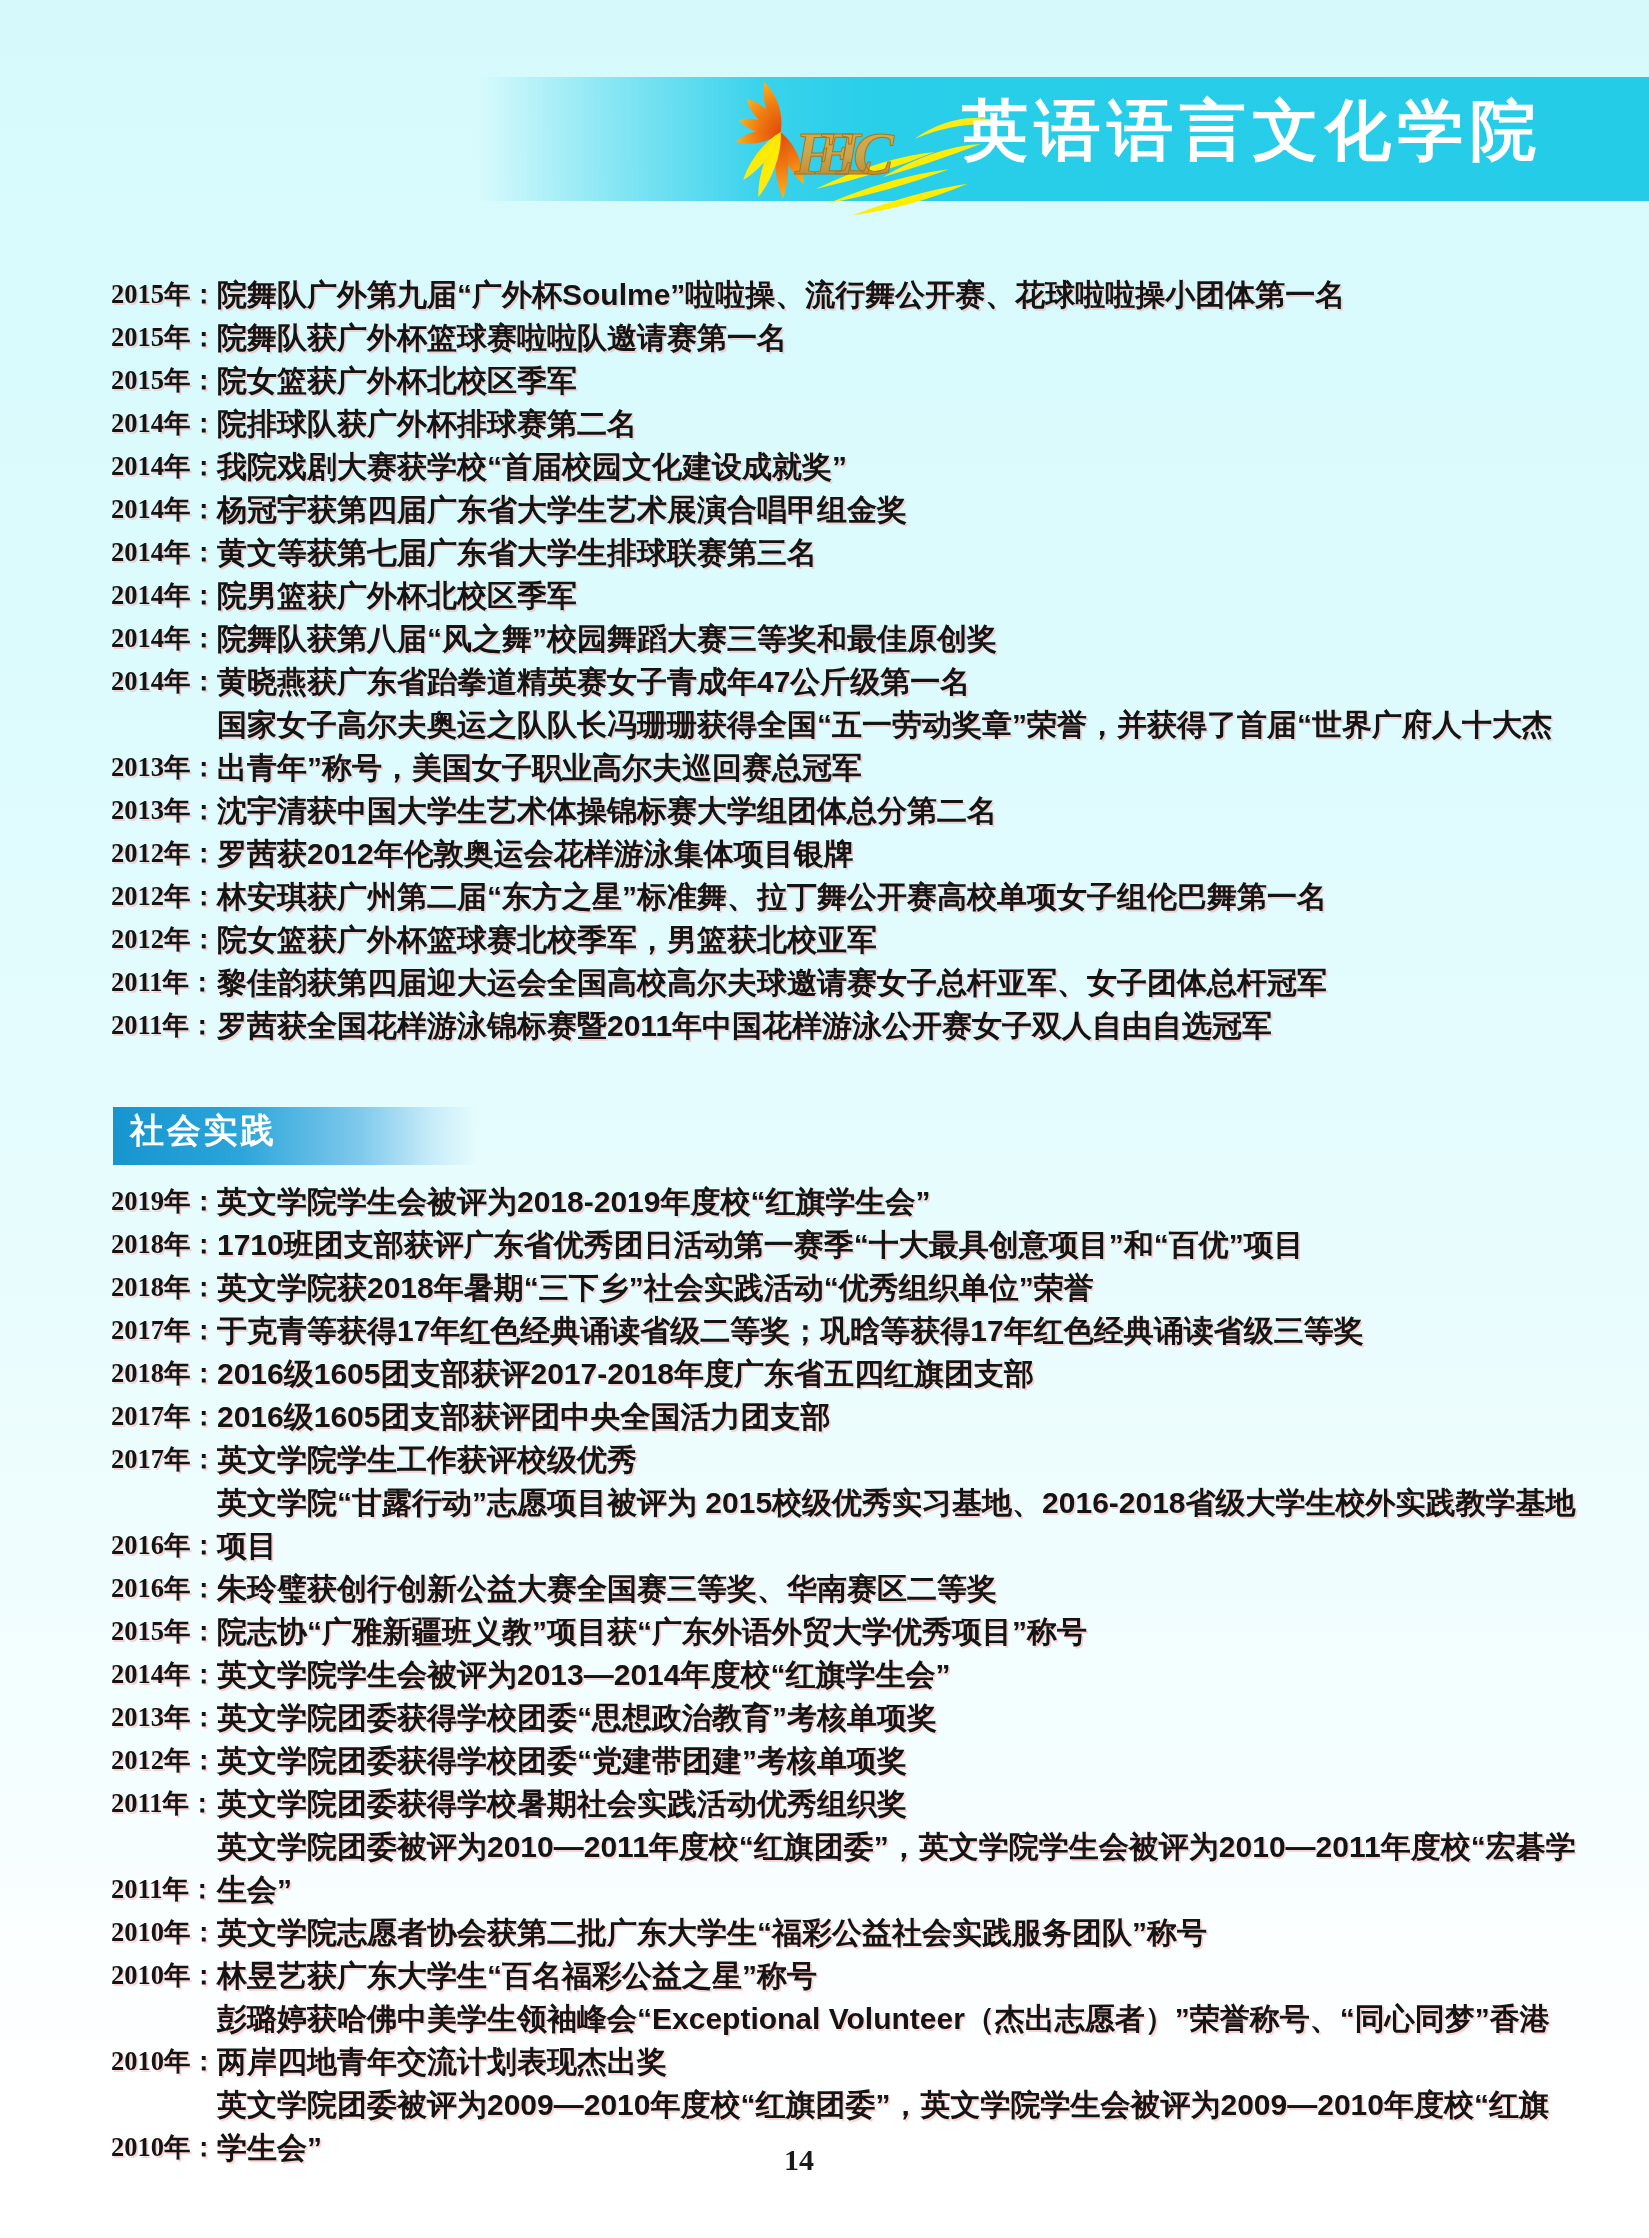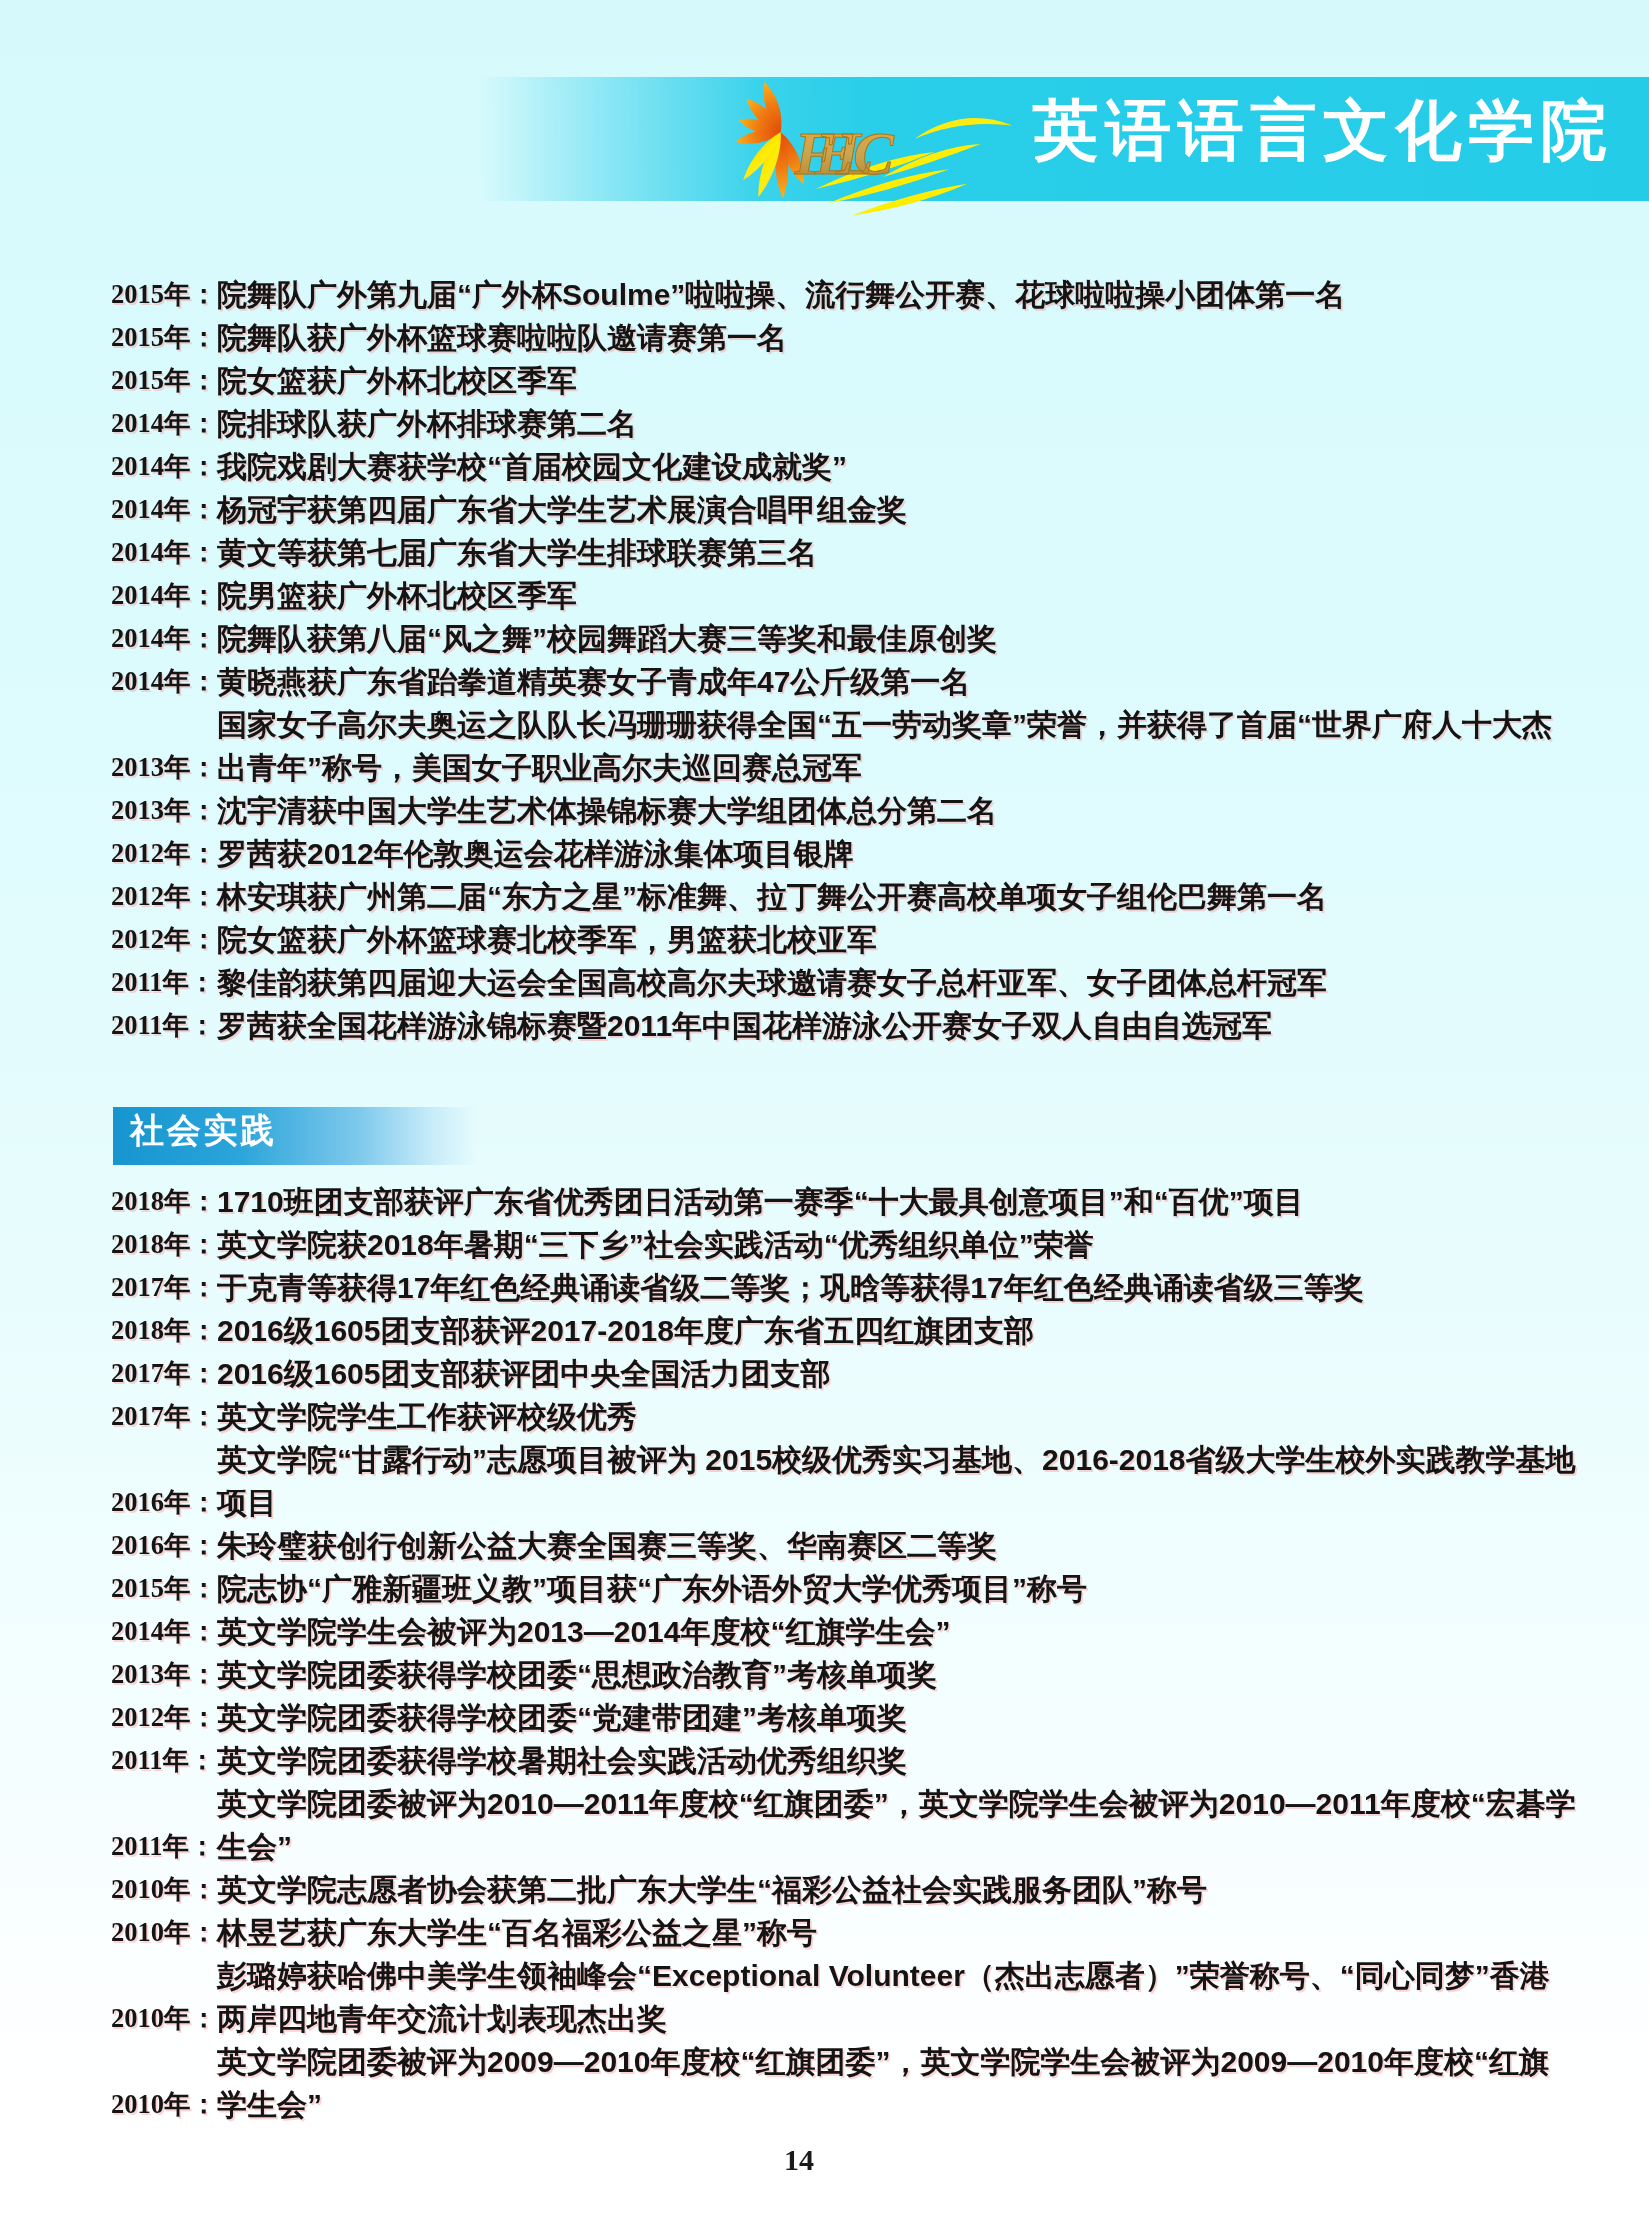--- a/index.html
+++ b/index.html
@@ -7,21 +7,21 @@
     width:1650px;height:2239px;position:relative;overflow:hidden;
     font-family:"Liberation Sans", sans-serif;
     background:linear-gradient(180deg,#d6fafc 0%,#dcfbfd 28%,#e6fcfd 52%,#f4feff 78%,#ffffff 93%,#ffffff 100%);
   }
   
   .header-band{
     position:absolute;top:77px;left:0;width:1650px;height:124px;
     background:linear-gradient(90deg,rgba(41,206,234,0) 29%,rgba(41,206,234,0.45) 37%,rgba(41,206,234,0.9) 46%,#29cee9 53%,#25cce8 100%);
   }
   .logo-svg{position:absolute;left:716px;top:78px;width:371px;height:142px;}
-  .header-titles{position:absolute;left:1002px;top:94px;width:642px;text-align:center;}
+  .header-titles{position:absolute;left:962px;top:94px;width:642px;}
   .title-cn{
     font-size:66px;font-weight:bold;color:#ffffff;letter-spacing:6.6px;
     line-height:1.12;white-space:nowrap;
   }
   .title-en{
     font-family:"Liberation Serif", serif;font-weight:bold;color:#ffffff;
     font-size:24px;letter-spacing:0px;margin-top:4px;white-space:nowrap;
   }
   
   .entries{position:absolute;left:111px;right:72px;}
@@ -189,20 +189,24 @@
       <span class="text">罗茜获全国花样游泳锦标赛暨2011年中国花样游泳公开赛女子双人自由自选冠军</span>
     </div>
   </div>
 
 <div class="section-banner">
   <div class="section-title">社会实践</div>
 </div>
 
 <div class="entries entries-practice">
 
+    <div class="entry">
+      <span class="year">2019年：</span>
+      <span class="text">英文学院学生会被评为2018-2019年度校“红旗学生会”</span>
+    </div>
 
     <div class="entry">
       <span class="year">2018年：</span>
       <span class="text">1710班团支部获评广东省优秀团日活动第一赛季“十大最具创意项目”和“百优”项目</span>
     </div>
 
     <div class="entry">
       <span class="year">2018年：</span>
       <span class="text">英文学院获2018年暑期“三下乡”社会实践活动“优秀组织单位”荣誉</span>
     </div>

